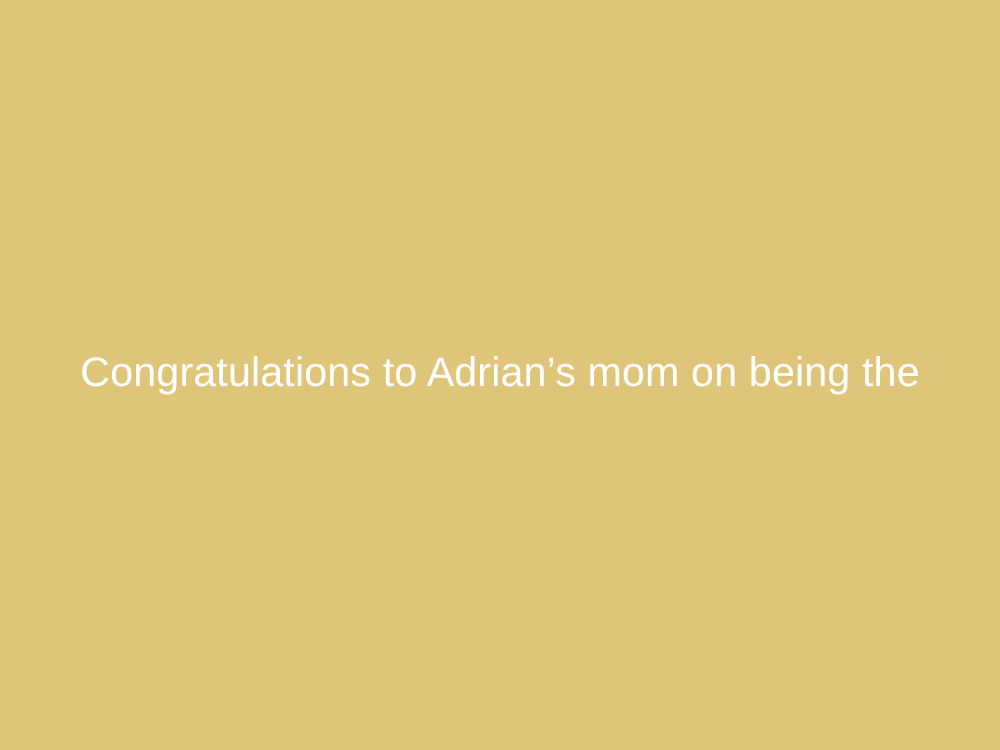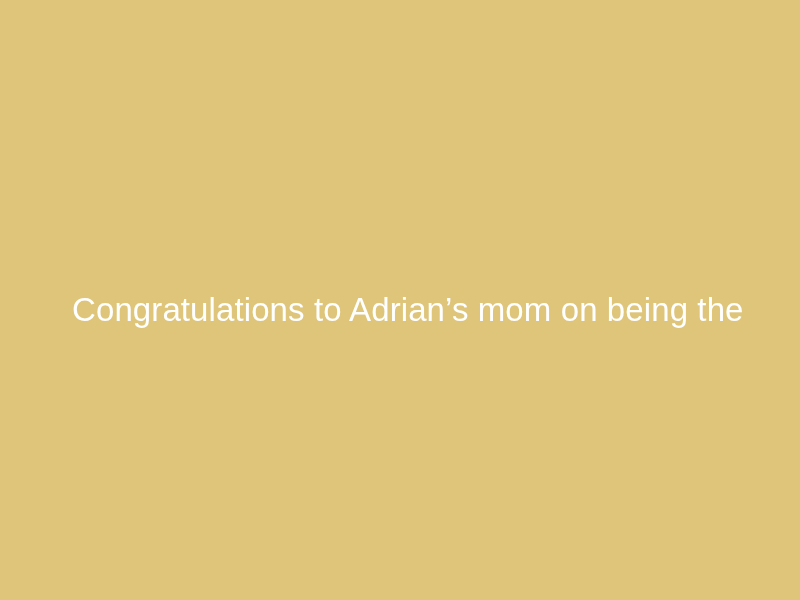--- a/index.html
+++ b/index.html
@@ -26,21 +26,21 @@
   }
 
   
   .headline {
     position: absolute;
     left: 0;
     right: 0;
     top: 276px;
     padding: 0 60px;
     box-sizing: border-box;
-    margin: 12px;
+    margin: 0;
     text-align: center;
     color: #ffffff;
     font-family: "Liberation Sans", sans-serif;
     font-size: 33px;
     font-weight: 400;
     line-height: 44px;
     letter-spacing: 0.1px;
     white-space: nowrap;
     overflow: hidden;
     text-overflow: clip;

